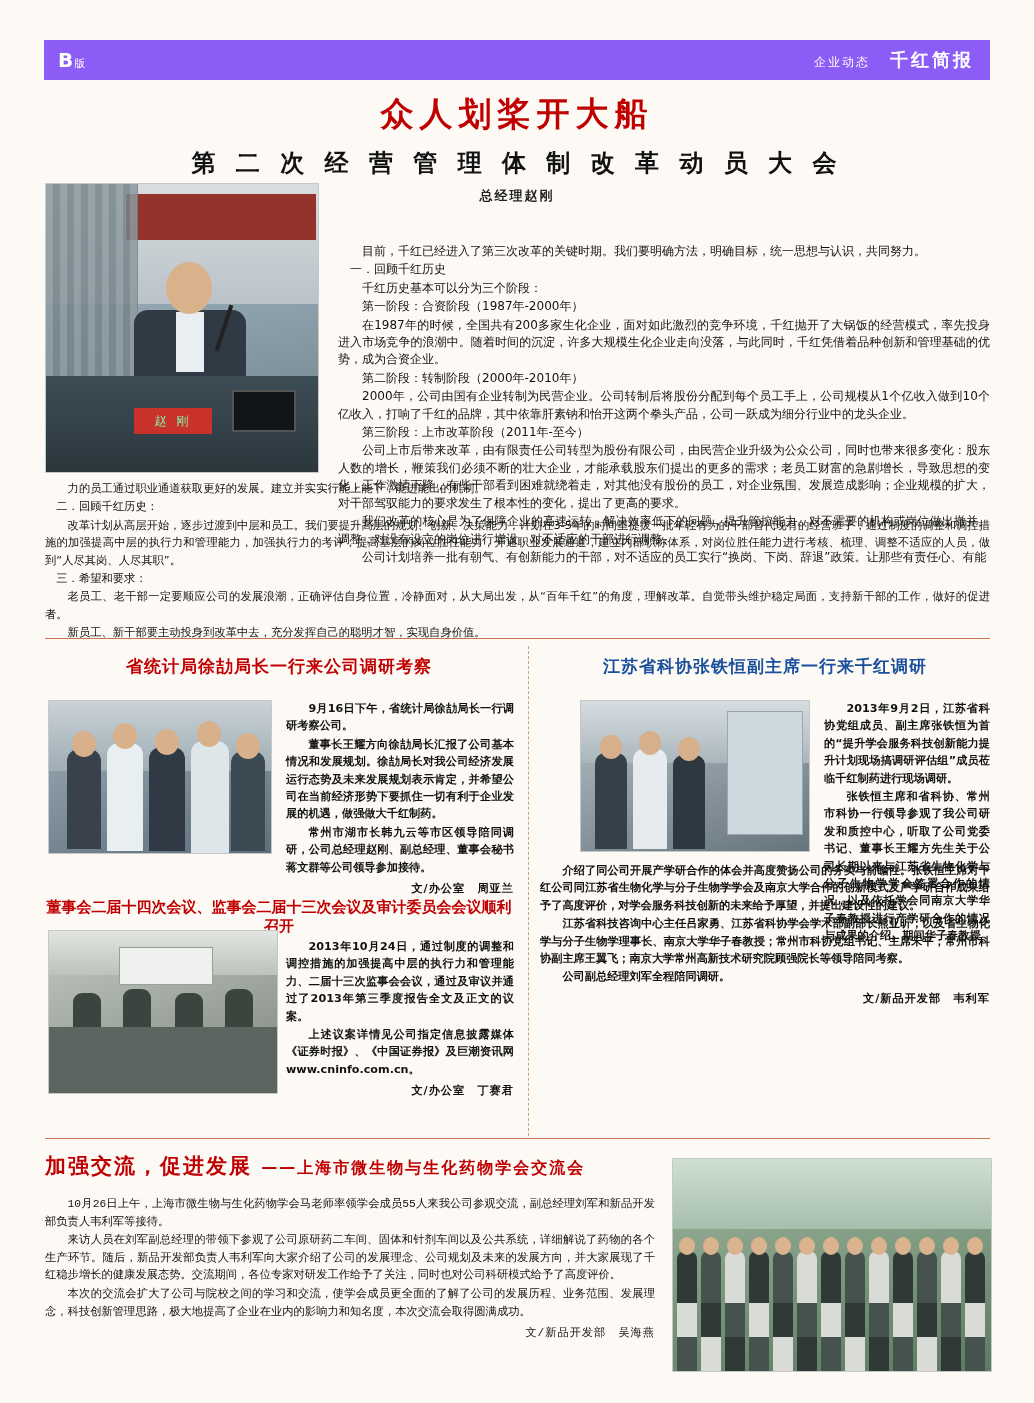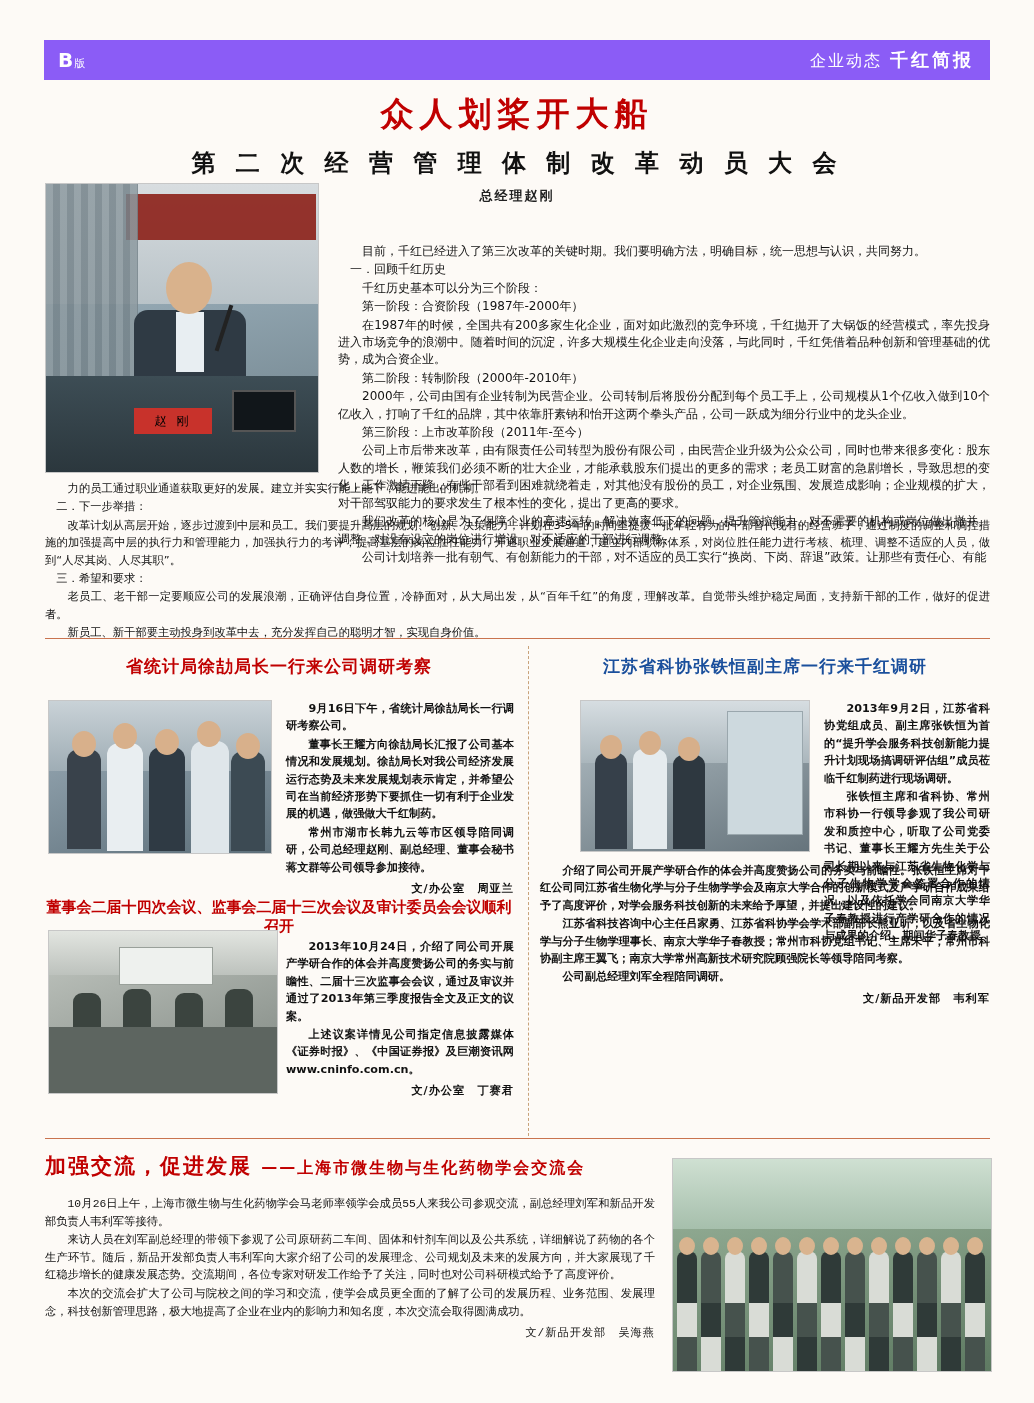--- a/index.html
+++ b/index.html
@@ -20,21 +20,21 @@
     position:absolute;left:44px;top:40px;width:946px;height:40px;
     background:#8b5cf6;
     display:flex;align-items:center;justify-content:space-between;
   }
   .masthead .edition{
     color:#ffffff;font-size:20px;font-weight:bold;margin-left:14px;
     letter-spacing:1px;
   }
   .masthead .edition small{font-size:11px;font-weight:normal;}
   .masthead .right{display:flex;align-items:baseline;margin-right:16px;}
-  .masthead .kicker{color:#ffffff;font-size:16px;margin-right:8px;letter-spacing:2px;}
+  .masthead .kicker{color:#ffffff;font-size:12px;margin-right:20px;letter-spacing:2px;}
   .masthead .brand{color:#ffffff;font-size:18px;font-weight:bold;letter-spacing:3px;
      font-family:"DejaVu Serif","Liberation Serif",serif;}
 
   
   .headline{
     position:absolute;left:0;top:92px;width:1034px;text-align:center;
   }
   .headline h1{
     margin:0;color:#c00000;font-size:33px;font-weight:bold;letter-spacing:6px;
     font-family:"DejaVu Serif","Liberation Serif",serif;
@@ -79,21 +79,21 @@
     background:#2f3a44;
   }
   .lead-photo .shirt{
     position:absolute;left:130px;top:128px;width:28px;height:60px;background:#e8eef2;
   }
   .lead-photo .mic{
     position:absolute;left:176px;top:120px;width:4px;height:48px;background:#222;transform:rotate(18deg);
   }
   .lead-photo .nameplate{
     position:absolute;left:88px;bottom:38px;width:78px;height:26px;background:#c8322b;
-    color:#000000;font-size:12px;display:flex;align-items:center;justify-content:center;letter-spacing:3px;
+    color:#86efac;font-size:12px;display:flex;align-items:center;justify-content:center;letter-spacing:3px;
   }
   .lead-photo .laptop{
     position:absolute;left:186px;bottom:40px;width:60px;height:38px;background:#11161a;border:2px solid #555;
   }
 
   .lead-text{
     position:absolute;left:338px;top:196px;width:652px;
     font-size:12px;line-height:17.4px;text-align:justify;color:#111;margin-top:47px;
   }
   .lead-text p{margin:0 0 1px 0;text-indent:2em;}
@@ -232,21 +232,21 @@
       <p>在1987年的时候，全国共有200多家生化企业，面对如此激烈的竞争环境，千红抛开了大锅饭的经营模式，率先投身进入市场竞争的浪潮中。随着时间的沉淀，许多大规模生化企业走向没落，与此同时，千红凭借着品种创新和管理基础的优势，成为合资企业。</p>
       <p>第二阶段：转制阶段（2000年-2010年）</p>
       <p>2000年，公司由国有企业转制为民营企业。公司转制后将股份分配到每个员工手上，公司规模从1个亿收入做到10个亿收入，打响了千红的品牌，其中依靠肝素钠和怡开这两个拳头产品，公司一跃成为细分行业中的龙头企业。</p>
       <p>第三阶段：上市改革阶段（2011年-至今）</p>
       <p>公司上市后带来改革，由有限责任公司转型为股份有限公司，由民营企业升级为公众公司，同时也带来很多变化：股东人数的增长，鞭策我们必须不断的壮大企业，才能承载股东们提出的更多的需求；老员工财富的急剧增长，导致思想的变化，工作激情下降，有些干部看到困难就绕着走，对其他没有股份的员工，对企业氛围、发展造成影响；企业规模的扩大，对干部驾驭能力的要求发生了根本性的变化，提出了更高的要求。</p>
       <p>我们改革的核心是为了保障企业的高速运转，解决效率低下的问题，提升管控能力。对不需要的机构或岗位做出撤并、调整，对没有设立的岗位进行增设，对不适应的干部进行调整。</p>
       <p>公司计划培养一批有朝气、有创新能力的干部，对不适应的员工实行“换岗、下岗、辞退”政策。让那些有责任心、有能</p>
     </div>
   <div class="lead-wide" id="lead-wide">
       <p>力的员工通过职业通道获取更好的发展。建立并实实行能上能下，能进能出的机制。</p>
-      <p class="sec">二．下一步举措：</p>
+      <p class="sec">二．回顾千红历史：</p>
       <p>改革计划从高层开始，逐步过渡到中层和员工。我们要提升高层的规划、创新、决策能力，计划在3-5年的时间里提拔一批年轻有为的干部替代现有的经营班子；通过制度的调整和调控措施的加强提高中层的执行力和管理能力，加强执行力的考评；提高基层的岗位胜任能力，开通职业发展通道，建立内部职称体系，对岗位胜任能力进行考核、梳理、调整不适应的人员，做到“人尽其岗、人尽其职”。</p>
       <p class="sec">三．希望和要求：</p>
       <p>老员工、老干部一定要顺应公司的发展浪潮，正确评估自身位置，冷静面对，从大局出发，从“百年千红”的角度，理解改革。自觉带头维护稳定局面，支持新干部的工作，做好的促进者。</p>
       <p>新员工、新干部要主动投身到改革中去，充分发挥自己的聪明才智，实现自身价值。</p>
     </div>
 
   <div class="rule solid" style="left:45px;top:638px;width:945px;"></div>
   <div class="vrule" style="left:528px;top:646px;height:490px;"></div>
 
   <div class="sec-title" id="mid-left-title">省统计局徐劼局长一行来公司调研考察</div>
@@ -274,21 +274,21 @@
   <div class="photo" id="photo-c">
     <div class="ceil"></div>
     <div class="scr"></div>
     <div class="s1"></div>
     <div class="s2"></div>
     <div class="s3"></div>
     <div class="s4"></div>
     <div class="tbl"></div>
   </div>
   <div class="mid-text" id="mid-left-text2">
-      <p>2013年10月24日，介绍了同公司开展产学研合作的体会并高度赞扬公司的务实与前瞻性、二届十三次监事会会议，通过及审议并通过了2013年第三季度报告全文及正文的议案。</p>
+      <p>2013年10月24日，通过制度的调整和调控措施的加强提高中层的执行力和管理能力、二届十三次监事会会议，通过及审议并通过了2013年第三季度报告全文及正文的议案。</p>
       <p>上述议案详情见公司指定信息披露媒体《证券时报》、《中国证券报》及巨潮资讯网www.cninfo.com.cn。</p>
       <div class="credit">文/办公室　丁赛君</div>
     </div>
 
   <div class="sec-title" id="mid-right-title">江苏省科协张铁恒副主席一行来千红调研</div>
   <div class="photo" id="photo-b">
     <div class="top"></div>
     <div class="cab"></div>
     <div class="p1"></div>
       <div class="q1"></div>

